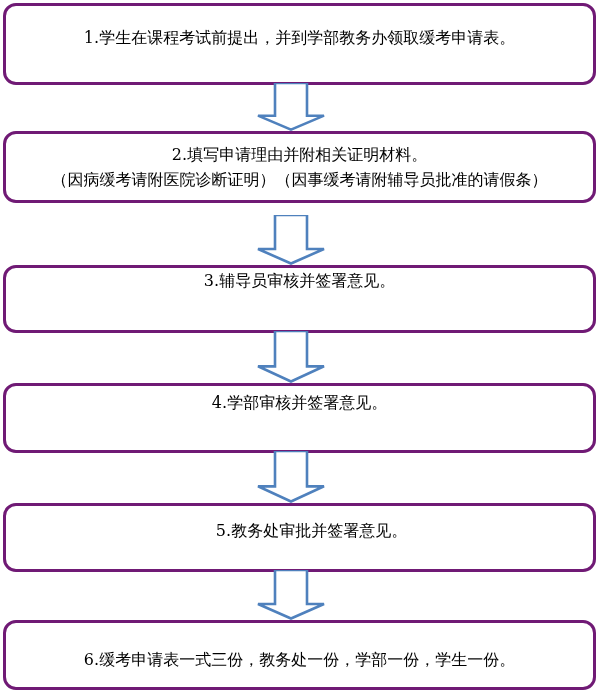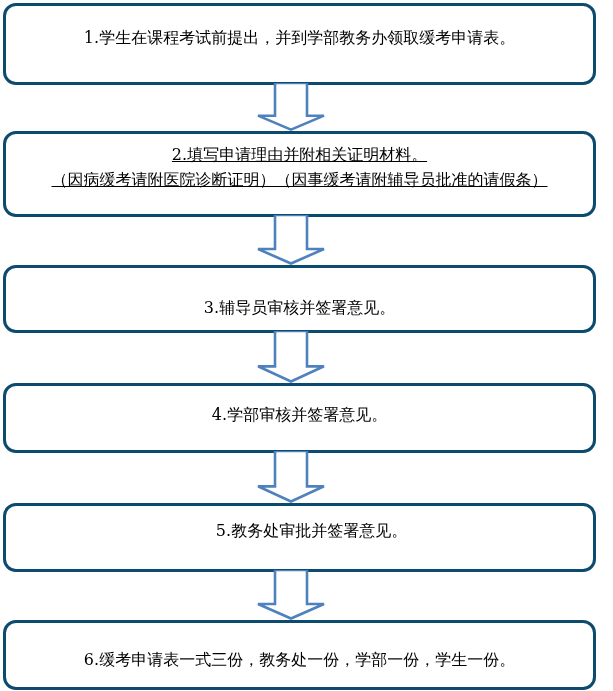--- a/index.html
+++ b/index.html
@@ -8,32 +8,32 @@
     width:613px; height:691px;
     background:#ffffff;
     font-family:"DejaVu Serif","Liberation Serif",serif;
     overflow:hidden;
   }
   .box {
     position:absolute;
     left:3px; width:593px;
     box-sizing:border-box;
     background:#ffffff;
-    border:3px solid #0c4a6e;
+    border:3px solid #701a75;
     border-radius:13px;
     text-align:center;
     color:#000000;
     font-size:16px;
     line-height:25px;
     z-index:1;
   }
   .b1 { top:3px;   height:82px; padding-top:19px; }
-  .b2 { top:131px; height:86px; padding-top:8px;text-decoration:underline;  }
-  .b3 { top:265px; height:68px; padding-top:27px; }
-  .b4 { top:383px; height:70px; padding-top:16px; }
+  .b2 { top:131px; height:72px; padding-top:8px;  }
+  .b3 { top:265px; height:68px; padding-top:0; }
+  .b4 { top:383px; height:70px; padding-top:4px; }
   .b5 { top:503px; height:69px; padding-top:12px;padding-left:24px; }
   .b6 { top:620px; height:70px; padding-top:24px; }
   .arrow {
     position:absolute;
     left:256px; width:70px;
     z-index:2;
     display:block;
   }
   .a1 { top:83px;  height:48px; }
   .a2 { top:215px; height:50px; }

